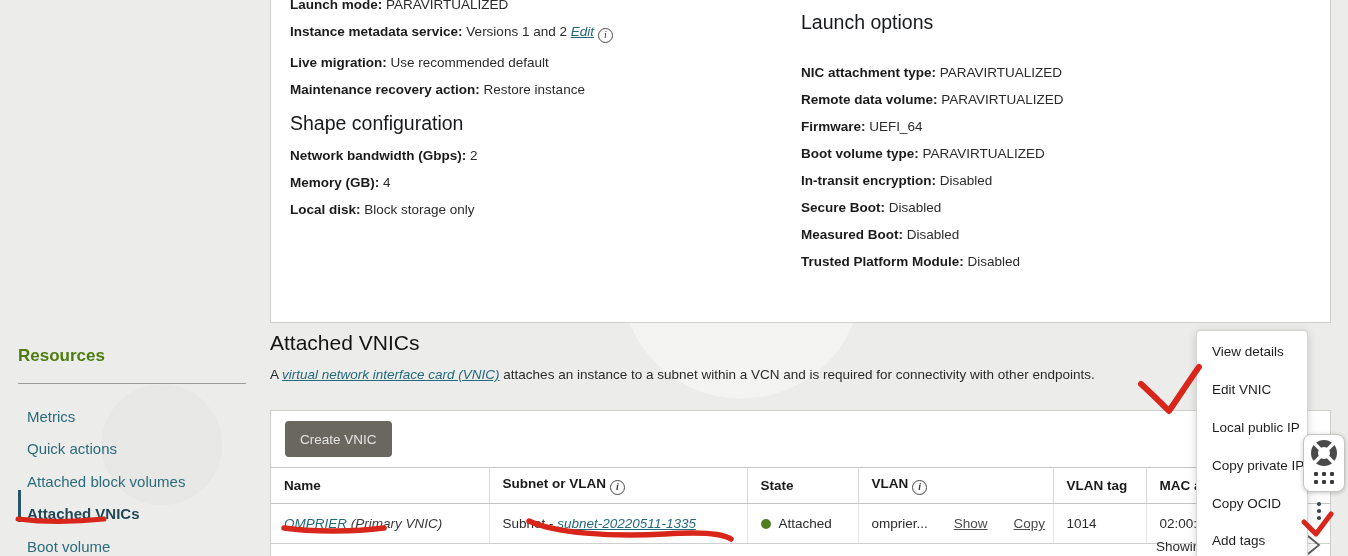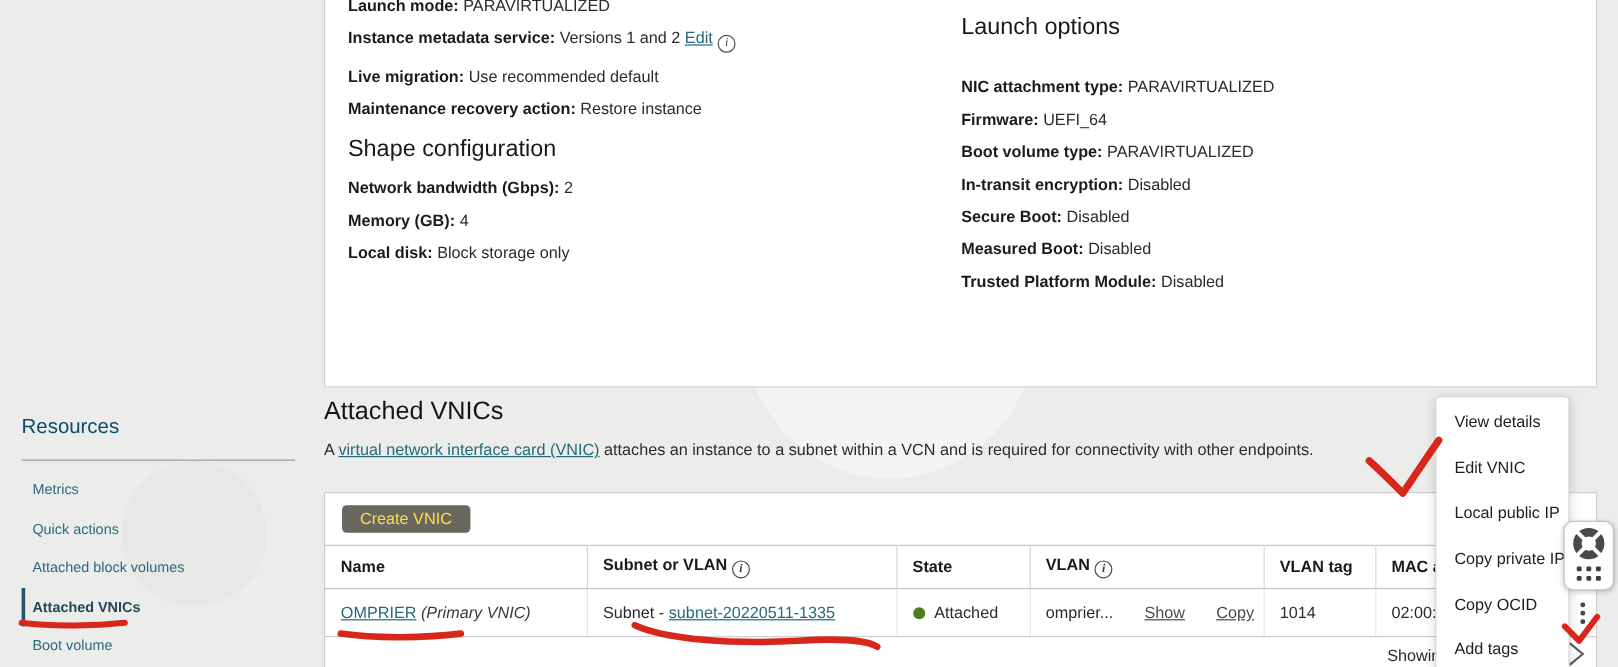--- a/index.html
+++ b/index.html
@@ -18,46 +18,46 @@
   
   .top-panel{left:270px;top:-13px;width:1061px;height:336px;}
   .col-left{position:absolute;left:19px;top:9px;width:480px;}
   .col-right{position:absolute;left:530px;top:22px;width:500px;}
   .drow{font-size:13.5px;line-height:15px;margin-bottom:12px;white-space:nowrap;}
   .lbl{font-weight:700;color:#1b1b1b;}
   .val{color:#2b2b2b;}
   .sec-title{font-size:19.5px;font-weight:400;color:#17191c;line-height:24px;margin:0;}
   .col-left .sec-title{margin-top:14px;margin-bottom:13px;}
   .col-right .sec-title{margin-bottom:31px;}
-  a.tlink{color:#24697a;text-decoration:underline;cursor:pointer;}
+  a.tlink{color:#24697a;text-decoration:underline;cursor:pointer;font-style:italic;}
   a.dlink{color:#4a4a4a;text-decoration:underline;cursor:pointer;}
   .info-icon{display:inline-flex;align-items:center;justify-content:center;
     width:13px;height:13px;border:1px solid #4a4a4a;border-radius:50%;
     font-family:"Liberation Serif",serif;font-style:italic;font-size:10px;line-height:1;
     color:#3a3a3a;margin-left:4px;vertical-align:-2px;}
 
   
   .sidebar{position:absolute;left:18px;top:341px;width:228px;}
-  .sidebar h2{font-size:17px;font-weight:400;color:#0c4a6e;margin:4px 0 0 0;line-height:22px;}
+  .sidebar h2{font-size:17px;font-weight:700;color:#4d7c0f;margin:4px 0 0 0;line-height:22px;}
   .sidebar .rule{border:none;border-top:1px solid #9b9b9b;margin:16px 0 8px 0;}
   .side-list{list-style:none;margin:0;padding:0;}
-  .side-list li{height:32.5px;display:flex;align-items:center;padding-left:9px;font-size:12px;}
+  .side-list li{height:32.5px;display:flex;align-items:flex-end;padding-left:9px;font-size:15px;}
   .side-list li a{color:#2a6b7c;text-decoration:none;cursor:pointer;}
   .side-list li.active{border-left:3px solid #27566b;padding-left:6px;}
   .side-list li.active a{color:#1f4756;font-weight:700;}
 
   
   .vnics-head{position:absolute;left:270px;top:331px;width:1000px;}
   .vnics-head h1{font-size:21px;font-weight:400;color:#141414;margin:0 0 12px 0;line-height:24px;}
   .vnics-desc{font-size:13.5px;color:#2b2b2b;line-height:16px;}
 
   
   .table-panel{left:270px;top:410px;width:1061px;height:185px;}
-  .create-btn{margin:10px 0 0 14px;height:23px;padding:0 15px;border:none;border-radius:4px;
-    background:#6a6660;color:#fde047;font-size:13.5px;font-family:inherit;cursor:pointer;}
+  .create-btn{margin:10px 0 0 14px;height:36px;padding:0 15px;border:none;border-radius:4px;
+    background:#6a6660;color:#e5e5e5;font-size:13.5px;font-family:inherit;cursor:pointer;}
   .vnic-table{border-collapse:collapse;width:100%;margin-top:10px;table-layout:fixed;}
   .vnic-table th{height:35px;text-align:left;font-size:13.5px;font-weight:700;color:#1b1b1b;
     border-top:1px solid #c7c5c3;border-bottom:1px solid #c7c5c3;border-right:1px solid #d8d8d8;
     padding:0 0 0 13px;white-space:nowrap;overflow:hidden;}
   .vnic-table th:last-child{border-right:none;}
   .vnic-table td{height:39px;font-size:13.5px;color:#2b2b2b;border-bottom:1px solid #cfcfcf;
     border-right:1px solid #e6e6e6;padding:0 0 0 13px;white-space:nowrap;overflow:hidden;}
   .vnic-table td:last-child{border-right:none;}
   .c-name{width:218px;} .c-subnet{width:258px;} .c-state{width:111px;}
   .c-fqdn{width:195px;} .c-vlan{width:93px;} .c-mac{width:185px;}
@@ -127,20 +127,24 @@
     <div class="drow">
       <span class="lbl">Local disk:</span>
       <span class="val">Block storage only</span>
     </div>
   </div>
 
   <div class="col-right">
     <h2 class="sec-title">Launch options</h2>
     <div class="drow">
       <span class="lbl">NIC attachment type:</span>
+      <span class="val">PARAVIRTUALIZED</span>
+    </div>
+    <div class="drow">
+      <span class="lbl">Remote data volume:</span>
       <span class="val">PARAVIRTUALIZED</span>
     </div>
     <div class="drow">
       <span class="lbl">Firmware:</span>
       <span class="val">UEFI_64</span>
     </div>
     <div class="drow">
       <span class="lbl">Boot volume type:</span>
       <span class="val">PARAVIRTUALIZED</span>
     </div>

